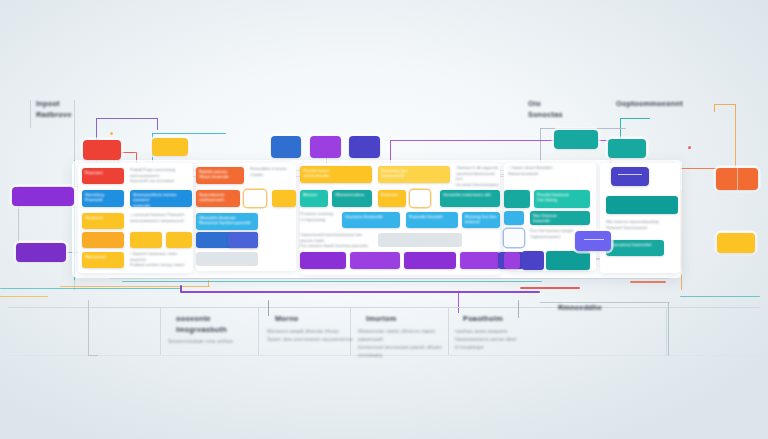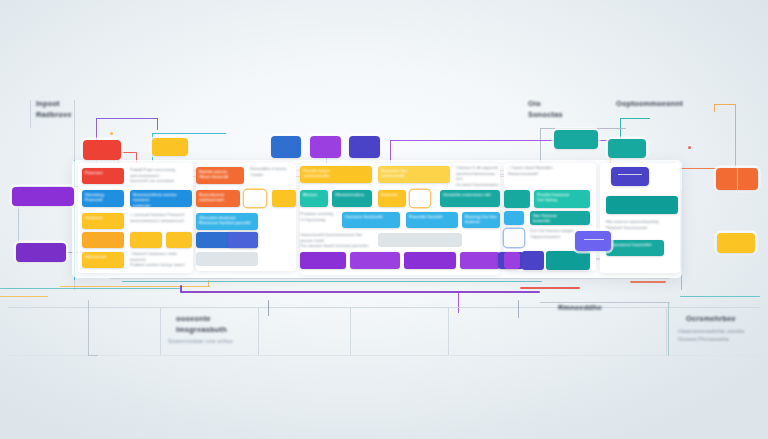--- a/index.html
+++ b/index.html
@@ -294,21 +294,31 @@
 Sonoctas</div>
     </div>
     <div class="toplabel" style="left: 608px; top: 99px;">
       <div class="ph ttl">Ooptoommoeonnt</div>
     </div>
     <div class="botlabel" style="left: 168px; top: 314px;">
       <div class="ph ttl">oooeonte
 Imsgreasbuth</div>
       <div class="ph sub" style="margin-top: 2px;">Snoenrnnotoar mne orrboo</div>
     </div>
+    <div class="botlabel" style="left: 267px; top: 314px;">
+      <div class="ph ttl">Morno</div>
+      <div class="ph sub" style="margin-top: 2px;">Meneent weadt dhereie hhrep
+Speer doe oremmeorn epuoerotnne</div>
+    </div>
+    <div class="botlabel" style="left: 358px; top: 314px;">
+      <div class="ph ttl">Imuriom</div>
+      <div class="ph sub" style="margin-top: 2px;">Mieeemnie ntwitn dhremn rtaeet pasemoeh
+Ionnemoet iemneoee paeeh dhuen onnoiearq</div>
+    </div>
+    <div class="botlabel" style="left: 455px; top: 314px;">
+      <div class="ph ttl">Poaotholm</div>
+      <div class="ph sub" style="margin-top: 2px;">noeheo aoes eeaoere
+Neeeoeeoenn ooroe deer ln’rnoareqnt</div>
+    </div>
     <div class="botlabel" style="left: 550px; top: 303px;">
       <div class="ph ttl">Rmneeddhe</div>
     </div>
-    <div class="botlabel" style="left: 678px; top: 314px;">
-      <div class="ph ttl">Ocrsmehrbee</div>
-      <div class="ph sub" style="margin-top: 2px;">Haaeoeesmeebrhte oeesbe
-Nmeeet Plnmeeoeha</div>
-    </div>
   </div>
 
 </body></html>

